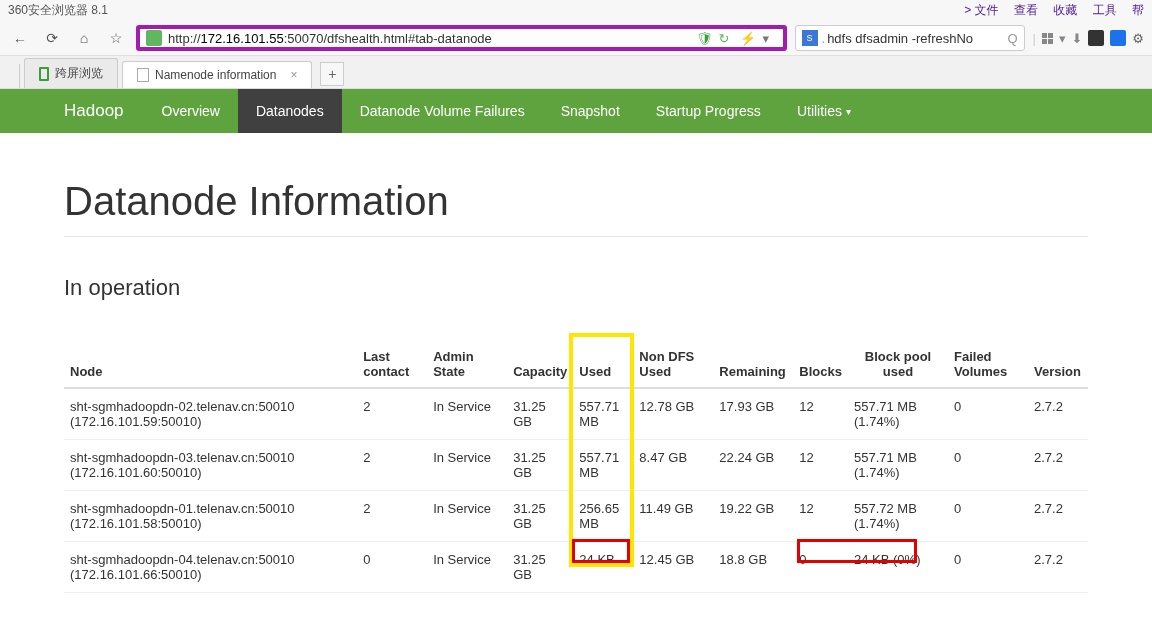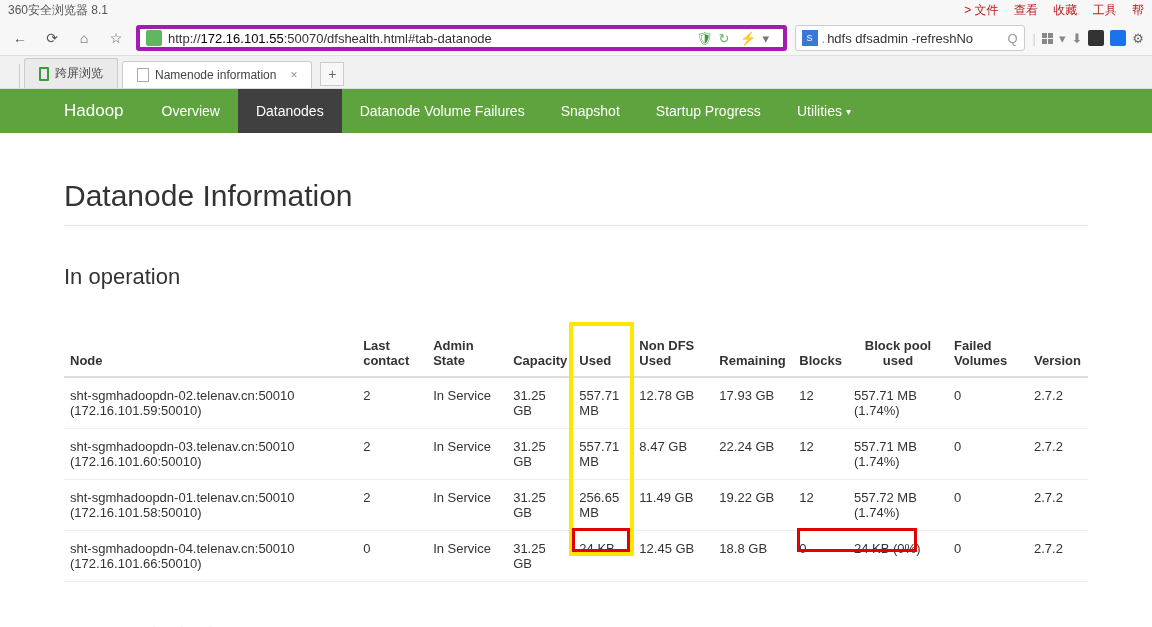--- a/index.html
+++ b/index.html
@@ -1,20 +1,20 @@
 <!DOCTYPE html>
 <html><head>
 <meta charset="utf-8">
 <style>
 * { box-sizing: border-box; margin: 0; padding: 0; }
 body { font-family: Arial, "Microsoft YaHei", sans-serif; font-size: 13px; color: #333; background: #fff; }
 
 .browser-chrome { background: #f7f7f7; border-bottom: 1px solid #ddd; }
 .title-row { display: flex; justify-content: space-between; align-items: center; padding: 2px 8px; font-size: 12px; color: #555; }
-.title-row .right-menu span { margin-left: 12px; color: #b91c1c; }
+.title-row .right-menu span { margin-left: 12px; color: #4c1d95; }
 
 .nav-row { display: flex; align-items: center; padding: 4px 8px; gap: 8px; border-bottom: 1px solid #e0e0e0; }
 .nav-btn { width: 24px; height: 24px; display: flex; align-items: center; justify-content: center; color: #555; cursor: pointer; font-size: 14px; }
 .url-bar { flex: 1; display: flex; align-items: center; border: 4px solid #a21caf; border-radius: 3px; background: #fff; height: 26px; padding: 0 6px; }
 .shield-icon { width: 16px; height: 16px; background: #5fb75f; border-radius: 2px; margin-right: 6px; }
 .url-text { flex: 1; font-size: 13px; color: #333; }
 .url-text .host { color: #000; font-weight: 500; }
 .url-icons { display: flex; gap: 8px; align-items: center; padding-left: 6px; }
 .mini-icon { width: 14px; height: 14px; display: inline-block; }
 .shield2 { color: #3a9c3a; }
@@ -41,21 +41,21 @@
 .tab-prefix { width: 12px; height: 24px; border-right: 1px solid #ccc; margin-right: 4px;}
 
 .navbar { background: #5fa33e; color: #fff; display: flex; align-items: center; height: 44px; padding: 0 0; }
 .navbar-inner { width: 1024px; margin: 0 auto; display: flex; align-items: center; height: 100%; }
 .brand { font-size: 17px; padding: 0 20px 0 0; }
 .nav-item { padding: 0 18px; height: 100%; display: flex; align-items: center; font-size: 14px; cursor: pointer; }
 .nav-item.active { background: #404040; }
 .nav-item .caret { margin-left: 4px; font-size: 10px; }
 
 .content { width: 1024px; margin: 0 auto; padding: 0 0 40px 0; }
-.page-title { font-size: 30px; font-weight: 400; color: #333; margin-top: 46px; padding-bottom: 12px; border-bottom: 1px solid #e5e5e5; }
+.page-title { font-size: 40px; font-weight: 400; color: #333; margin-top: 46px; padding-bottom: 12px; border-bottom: 1px solid #e5e5e5; }
 .section-title { font-size: 22px; color: #333; margin-top: 38px; margin-bottom: 40px; font-weight: 400; }
 
 table.data { width: 100%; border-collapse: collapse; font-size: 13px; }
 table.data th { text-align: left; padding: 8px 6px; border-bottom: 2px solid #ddd; color: #333; font-weight: 700; vertical-align: bottom; }
 table.data td { padding: 10px 6px; border-bottom: 1px solid #eee; color: #333; vertical-align: top; }
 .node-sub { color: #333; }
 
 .hl-yellow { position: absolute; border: 4px solid #ffe600; pointer-events: none; }
 .hl-red { position: absolute; border: 3px solid #e30000; pointer-events: none; }
 .rel-wrap { position: relative; }

